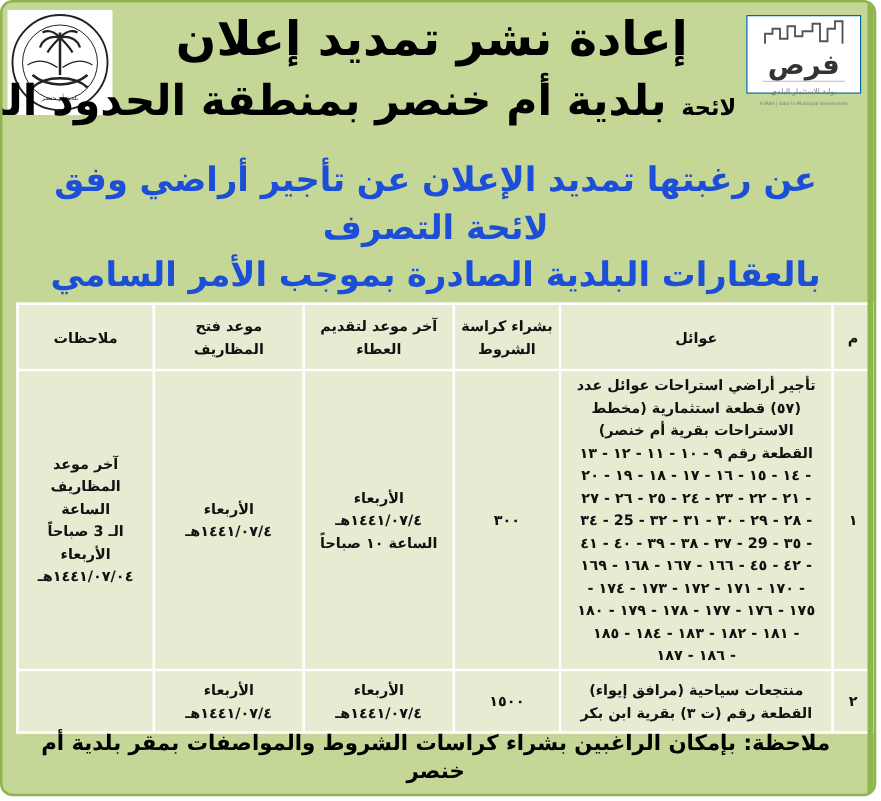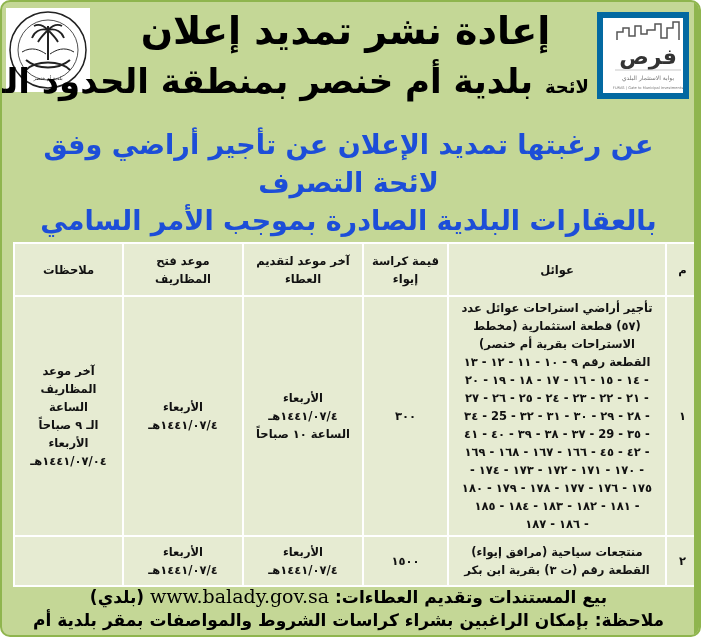--- a/index.html
+++ b/index.html
@@ -1,19 +1,19 @@
 <!DOCTYPE html>
 <html><head>
 <meta charset="utf-8">
 <style>
   html,body{margin:0;padding:0;background:#fff;}
   body{width:705px;height:641px;overflow:hidden;font-family:"DejaVu Sans",sans-serif;}
   .ad{position:absolute;left:0;top:0;width:701px;height:637px;background:#c4d796;border:2px solid #8fb54e;border-radius:10px;box-sizing:border-box;overflow:hidden;}
   .ad::after{content:"";position:absolute;right:0;top:0;width:5px;height:100%;background:#8fb54e;}
-  .logo-right{position:absolute;right:10px;top:10px;width:92px;height:87px;background:#fff;box-sizing:border-box;border:6px solid #0369a1;}
+  .logo-right{position:absolute;right:10px;top:10px;width:92px;height:63px;background:#fff;box-sizing:border-box;border:1px solid #0369a1;}
   .logo-left{position:absolute;left:4px;top:6px;width:84px;height:84px;background:#fff;}
   .title{position:absolute;left:100px;right:110px;top:6px;text-align:center;direction:rtl;font-weight:bold;font-size:38px;line-height:46px;color:#000;}
   .subtitle{position:absolute;left:100px;right:110px;top:56px;text-align:center;direction:rtl;font-weight:bold;font-size:34px;line-height:46px;color:#000;white-space:nowrap;}
   .subtitle .small{font-size:18px;}
   .intro{position:absolute;left:10px;right:14px;top:124px;direction:rtl;text-align:center;font-weight:bold;font-size:27px;line-height:38px;color:#1d4ed8;}
   table.grid{position:absolute;left:11px;top:240px;width:685px;height:338px;border-collapse:collapse;direction:rtl;background:#e6ebd2;table-layout:fixed;}
   table.grid td, table.grid th{border:2px solid #fff;text-align:center;vertical-align:middle;font-size:11.5px;font-weight:bold;line-height:18px;color:#111;padding:2px 4px;}
   table.grid th{height:47px;}
   .activity{text-align:center;}
   .footer{position:absolute;left:10px;right:14px;top:582px;direction:rtl;text-align:center;font-weight:bold;color:#000;}
@@ -66,21 +66,21 @@
         <col style="width:218px">
         <col style="width:85px">
         <col style="width:120px">
         <col style="width:120px">
         <col style="width:109px">
     </colgroup>
     <thead>
       <tr>
         <th>م</th>
         <th>عوائل</th>
-        <th>قيمة كراسة إيواء</th>
+        <th>بشراء كراسة الشروط</th>
         <th>آخر موعد لتقديم العطاء</th>
         <th>موعد فتح المظاريف</th>
         <th>ملاحظات</th>
       </tr>
     </thead>
     <tbody>
       <tr style="height:237px">
         <td>١</td>
         <td class="activity">
           <div>تأجير أراضي استراحات عوائل عدد</div>
@@ -103,21 +103,21 @@
           <div>١٤٤١/٠٧/٤هـ</div>
           <div>الساعة ١٠ صباحاً</div>
         </td>
         <td>
           <div>الأربعاء</div>
           <div>١٤٤١/٠٧/٤هـ</div>
         </td>
         <td>
           <div>آخر موعد</div>
           <div>المظاريف الساعة</div>
-          <div>الـ ٩ صباحاً</div>
+          <div>الـ 3 صباحاً</div>
           <div>الأربعاء</div>
           <div>١٤٤١/٠٧/٠٤هـ</div>
         </td>
       </tr>
       <tr style="height:50px">
         <td>٢</td>
         <td class="activity">
           <div>منتجعات سياحية (مرافق إيواء)</div>
           <div>القطعة رقم (ت ٣) بقرية ابن بكر</div>
         </td>
@@ -129,20 +129,15 @@
         <td>
           <div>الأربعاء</div>
           <div>١٤٤١/٠٧/٤هـ</div>
         </td>
         <td></td>
       </tr>
     </tbody>
   </table>
 
   <div class="footer">
-    <div class="l1">
-      <span>بيع المستندات وتقديم العطاءات:</span>
-      <span class="url" dir="ltr">www.balady.gov.sa</span>
-      <span>(بلدي)</span>
-    </div>
     <div class="l2">ملاحظة: بإمكان الراغبين بشراء كراسات الشروط والمواصفات بمقر بلدية أم خنصر</div>
   </div>
 </div>
 
 </body></html>

